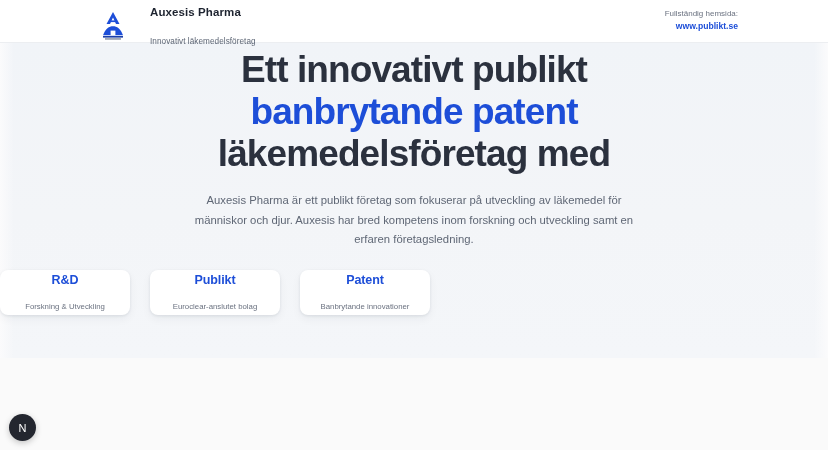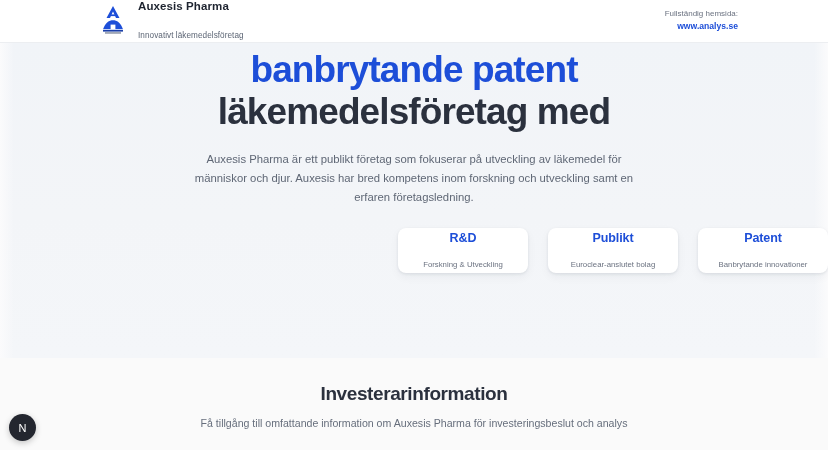--- a/index.html
+++ b/index.html
@@ -32,24 +32,24 @@
     background: #ffffff;
     border-bottom: 1px solid #eceef1;
     box-sizing: border-box;
     display: flex;
     align-items: center;
     z-index: 5;
   }
   .brand {
     position: absolute;
     left: 100px;
-    top: 0;
+    top: 6px;
     display: flex;
     align-items: center;
-    gap: 12px;
+    gap: 24px;
   }
   .logo-mark {
     width: 26px;
     height: 30px;
     display: block;
     flex: none;
   }
   .brand-text {
     display: flex;
     flex-direction: column;
@@ -143,21 +143,21 @@
     line-height: 1.72;
     color: #5f6775;
     width: 452px;
     margin-left: auto;
     margin-right: auto;
   }
 
   
   .cards {
     display: flex;
-    justify-content: flex-end;
+    justify-content: flex-start;
     gap: 20px;
     padding-top: 20px;
   }
   .card {
     width: 130px;
     height: 45px;
     background: #ffffff;
     border-radius: 8px;
     box-shadow: 0 1px 3px rgba(25, 35, 60, 0.09), 0 4px 10px rgba(25, 35, 60, 0.05);
     display: flex;
@@ -245,32 +245,33 @@
         <rect x="5" y="27.2" width="16" height="1.5" fill="#8b93a5"></rect>
       </svg>
       <span class="brand-text">
         <span class="brand-name">Auxesis Pharma</span>
         <span class="brand-tagline">Innovativt läkemedelsföretag</span>
       </span>
     </div>
 
     <div class="header-right">
       <span class="hr-label">Fullständig hemsida:</span>
-      <a class="hr-link" href="#">www.analys.se</a>
+      <a class="hr-link" href="#">www.publikt.se</a>
     </div>
 
   </div>
 
   <div class="hero">
     <div class="hero-edge left"></div>
     <div class="hero-edge right"></div>
 
     <div class="hero-inner">
 
       <h1 class="headline">
+        <span class="line">Ett innovativt publikt</span>
         <span class="line accent">banbrytande patent</span>
         <span class="line">läkemedelsföretag med</span>
       </h1>
 
       <p class="hero-sub">Auxesis Pharma är ett publikt företag som fokuserar på utveckling av läkemedel för människor och djur. Auxesis har bred kompetens inom forskning och utveckling samt en erfaren företagsledning.</p>
 
       <div class="cards">
 
         <div class="card">
           <span class="card-title">R&amp;D</span>
@@ -285,22 +286,18 @@
         <div class="card">
           <span class="card-title">Patent</span>
           <span class="card-sub">Banbrytande innovationer</span>
         </div>
 
       </div>
 
     </div>
   </div>
 
-  <div class="investor">
-    <h2 class="investor-title">Investerarinformation</h2>
-    <p class="investor-sub">Få tillgång till omfattande information om Auxesis Pharma för investeringsbeslut och analys</p>
-  </div>
 
   <div class="floating-badge">
     <span>N</span>
   </div>
 
 </div>
 
 </body></html>

